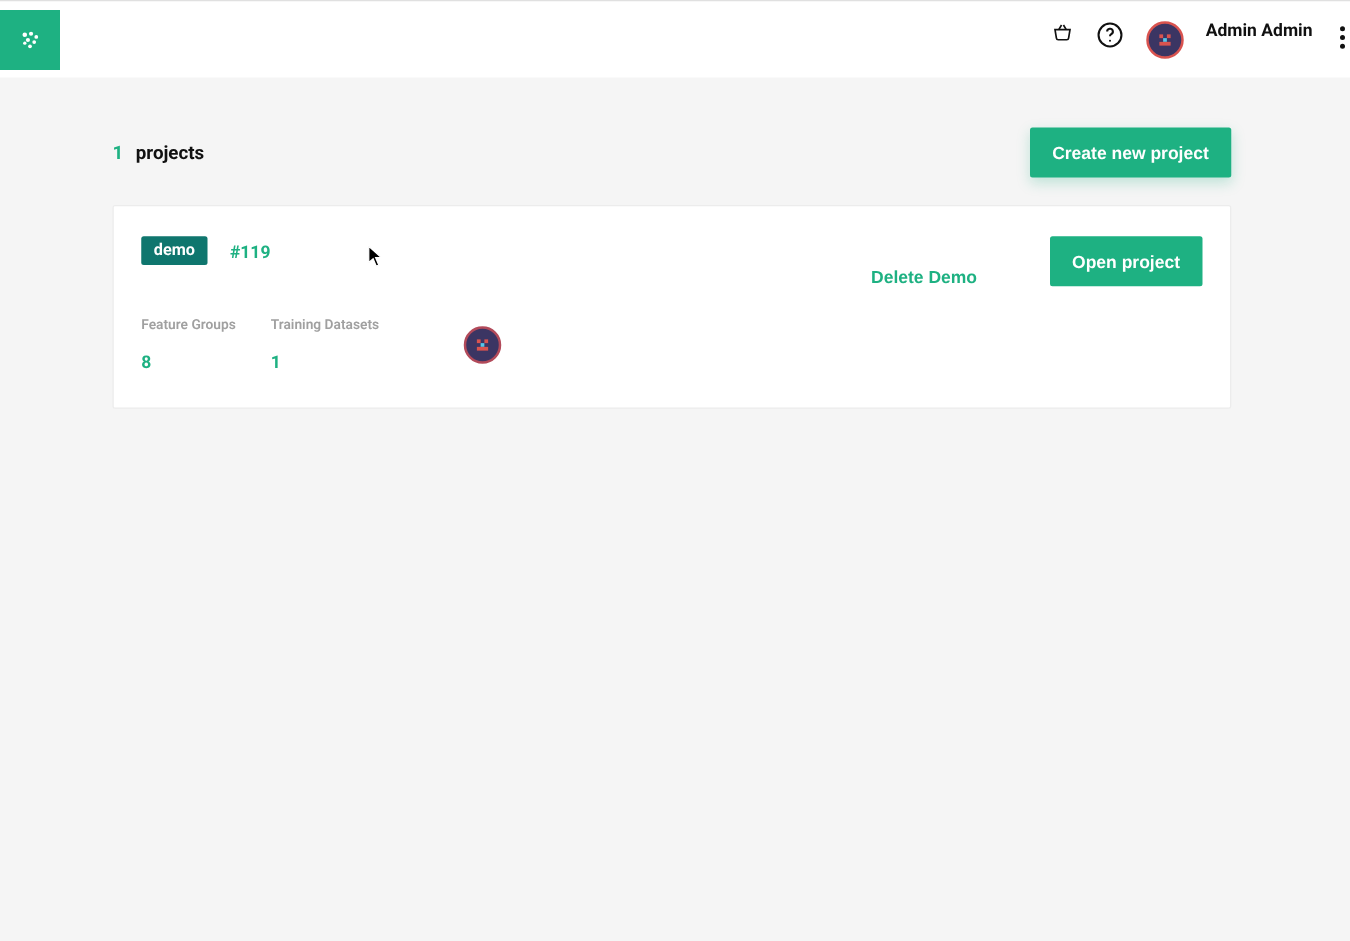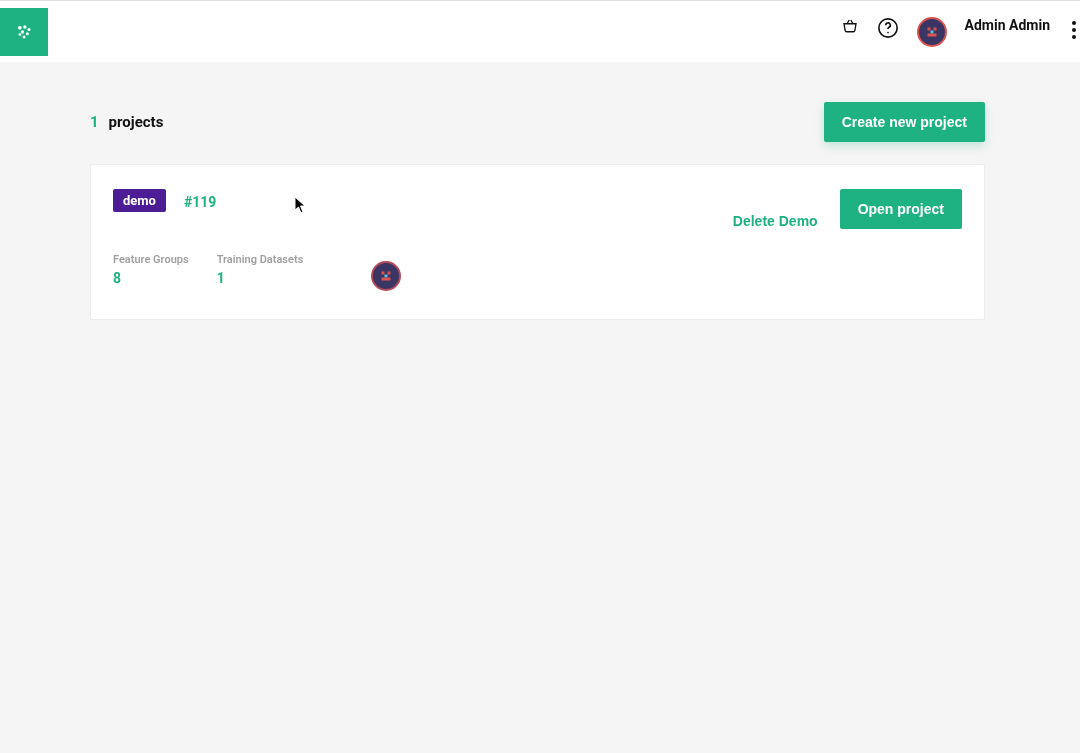--- a/index.html
+++ b/index.html
@@ -88,40 +88,41 @@
   .btn-primary {
     background: #1eb182;
     color: #fff;
     border: none;
     font-weight: 700;
     font-size: 14px;
     padding: 12px 18px;
     border-radius: 2px;
     cursor: pointer;
     box-shadow: 0 4px 10px rgba(30,177,130,0.25);
+    margin-left: 36px;
   }
   .card {
     background: #fff;
     border: 1px solid #ececec;
     border-radius: 2px;
     padding: 24px 22px 28px 22px;
   }
   .card-head {
     display: flex;
     justify-content: space-between;
     align-items: flex-start;
   }
   .card-head-left {
     display: flex;
     align-items: center;
     gap: 16px;
     flex-wrap: wrap;
   }
   .badge {
-    background: #4c1d95;
+    background: #0f766e;
     color: #fff;
     font-weight: 700;
     font-size: 13px;
     padding: 4px 10px;
     border-radius: 2px;
   }
   .proj-name {
     font-size: 22px;
     font-weight: 800;
     color: #111;
@@ -154,21 +155,21 @@
   }
   .stats {
     display: flex;
     align-items: flex-start;
     gap: 28px;
     margin-top: 24px;
   }
   .stat {
     display: flex;
     flex-direction: column;
-    gap: 4px;
+    gap: 16px;
   }
   .stat-label {
     color: #a0a0a0;
     font-size: 11px;
     font-weight: 600;
   }
   .stat-value {
     color: #1eb182;
     font-weight: 700;
     font-size: 14px;

